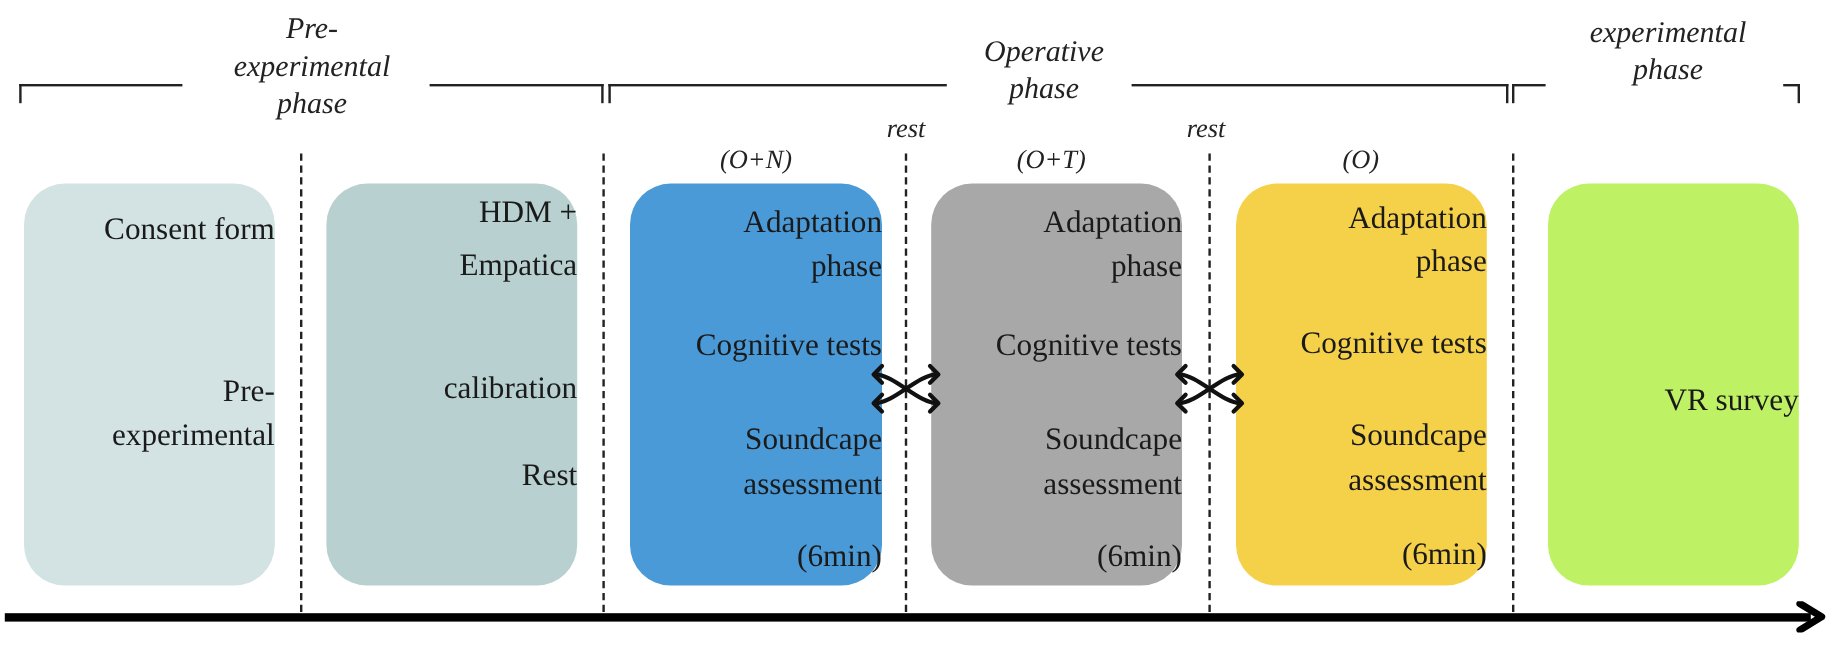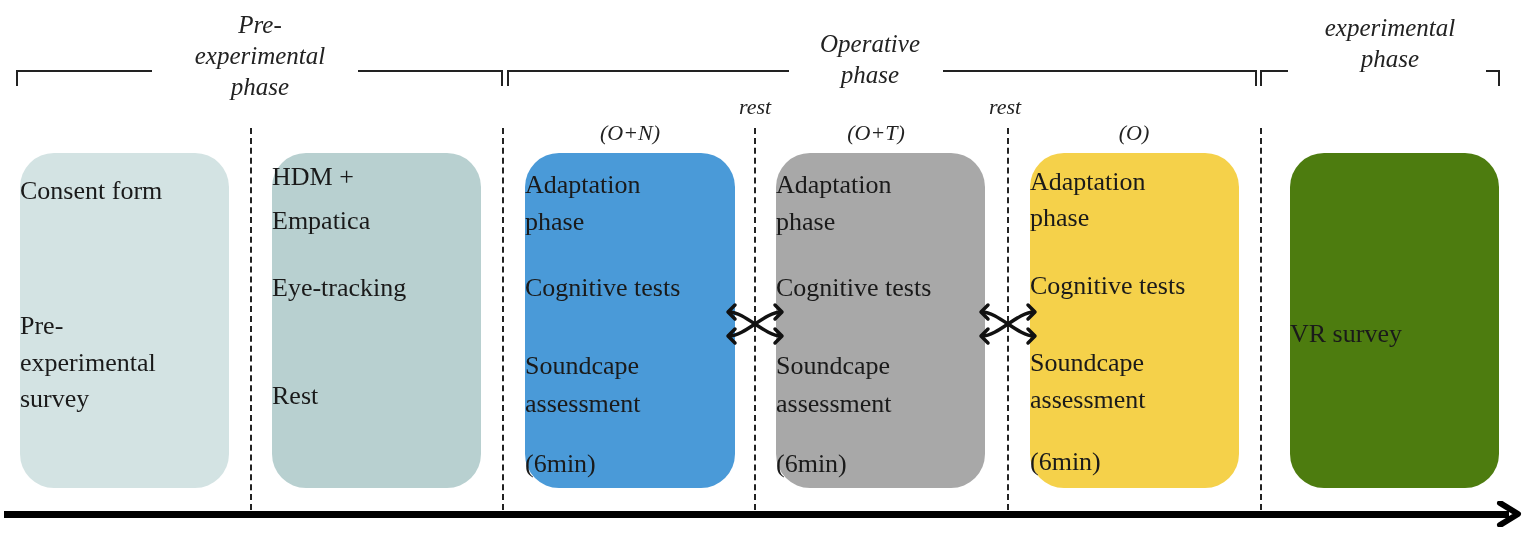--- a/index.html
+++ b/index.html
@@ -4,21 +4,21 @@
 <style>
   html, body { margin: 0; padding: 0; background: #ffffff; }
   body { width: 1534px; height: 538px; position: relative; overflow: hidden;
          font-family: "Liberation Serif", "DejaVu Serif", serif; color: #1a1a1a; }
   .phase-label { position: absolute; font-style: italic; font-size: 25px; line-height: 31px; text-align: center; color: #222; }
   .bracket { position: absolute; border-top: 2px solid #222; }
   .bracket.left-tick { border-left: 2px solid #222; }
   .bracket.right-tick { border-right: 2px solid #222; }
   .small-label { position: absolute; font-style: italic; font-size: 22px; color: #222; text-align: center; }
   .divider { position: absolute; top: 128px; height: 382px; border-left: 2px dashed #222; }
-  .box { position: absolute; top: 153px; height: 335px; border-radius: 34px; text-align: left; font-size: 26px; line-height: 36px; }
+  .box { position: absolute; top: 153px; height: 335px; border-radius: 34px; text-align: right; font-size: 26px; line-height: 36px; }
   .box .line { position: absolute; left: 0; right: 0; }
   .timeline { position: absolute; left: 4px; top: 511px; width: 1505px; height: 7px; background: #000; }
   .arrowhead { position: absolute; left: 1496px; top: 501px; width: 26px; height: 26px; }
   .swap { position: absolute; width: 64px; height: 48px; }
 </style>
 </head>
 <body>
 
 <div class="phase-label" style="left:160px; top:9px; width:200px;">
   <div>Pre-</div>
@@ -50,27 +50,26 @@
 <div class="divider" style="left:250px;"></div>
 <div class="divider" style="left:502px;"></div>
 <div class="divider" style="left:754px;"></div>
 <div class="divider" style="left:1007px;"></div>
 <div class="divider" style="left:1260px;"></div>
 
 <div class="box" style="left:20px; width:209px; background:#d3e3e3;">
   <div class="line" style="top:20px;">Consent form</div>
   <div class="line" style="top:155px;">Pre-</div>
   <div class="line" style="top:192px;">experimental</div>
-  <div class="line" style="top:228px;">survey</div>
 </div>
 
 <div class="box" style="left:272px; width:209px; background:#b8d0d0;">
   <div class="line" style="top:6px;">HDM +</div>
   <div class="line" style="top:50px;">Empatica</div>
-  <div class="line" style="top:117px;">Eye-tracking</div>
+  <div class="line" style="top:153px;">calibration</div>
   <div class="line" style="top:225px;">Rest</div>
 </div>
 
 <div class="box" style="left:525px; width:210px; background:#4a9ad8;">
   <div class="line" style="top:14px;">Adaptation</div>
   <div class="line" style="top:51px;">phase</div>
   <div class="line" style="top:117px;">Cognitive  tests</div>
   <div class="line" style="top:195px;">Soundcape</div>
   <div class="line" style="top:233px;">assessment</div>
   <div class="line" style="top:293px;">(6min)</div>
@@ -87,21 +86,21 @@
 
 <div class="box" style="left:1030px; width:209px; background:#f5d14a;">
   <div class="line" style="top:11px;">Adaptation</div>
   <div class="line" style="top:47px;">phase</div>
   <div class="line" style="top:115px;">Cognitive  tests</div>
   <div class="line" style="top:192px;">Soundcape</div>
   <div class="line" style="top:229px;">assessment</div>
   <div class="line" style="top:291px;">(6min)</div>
 </div>
 
-<div class="box" style="left:1290px; width:209px; background:#4d7c0f;">
+<div class="box" style="left:1290px; width:209px; background:#bef264;">
   <div class="line" style="top:163px;">VR survey</div>
 </div>
 
 <svg class="swap" style="left:723px; top:300px;" viewBox="0 0 64 48">
   <g fill="none" stroke="#111" stroke-width="3.5" stroke-linecap="round" stroke-linejoin="round">
     <path d="M6 12 C 22 12, 42 36, 58 36"></path>
     <path d="M6 36 C 22 36, 42 12, 58 12"></path>
     <path d="M12 5 L5 12 L12 19"></path>
     <path d="M12 29 L5 36 L12 43"></path>
     <path d="M52 5 L59 12 L52 19"></path>

